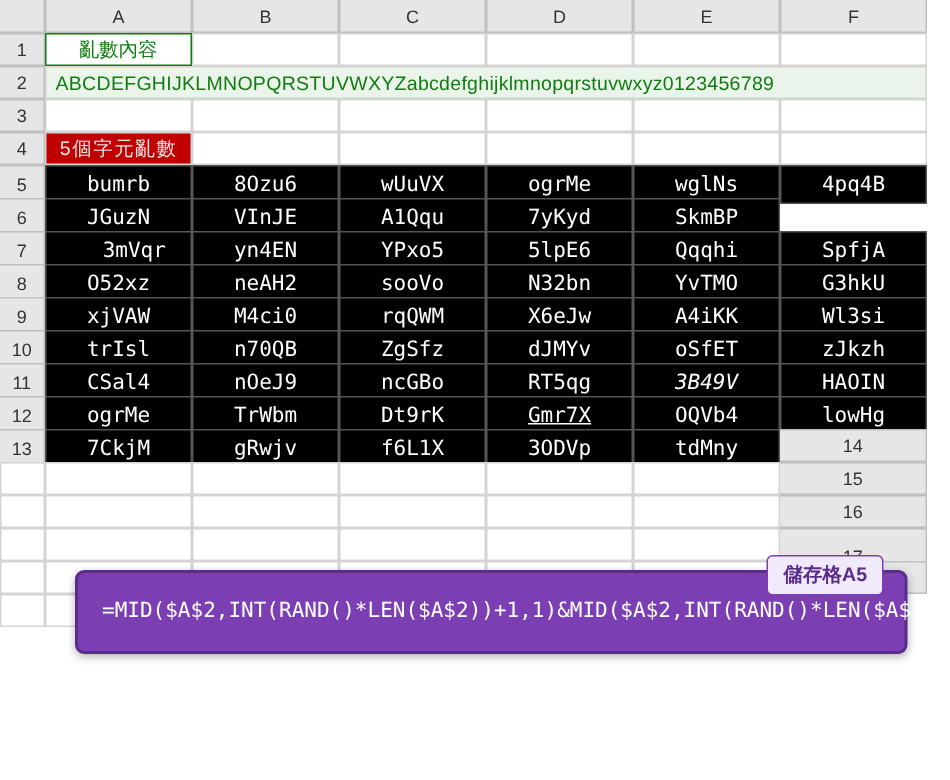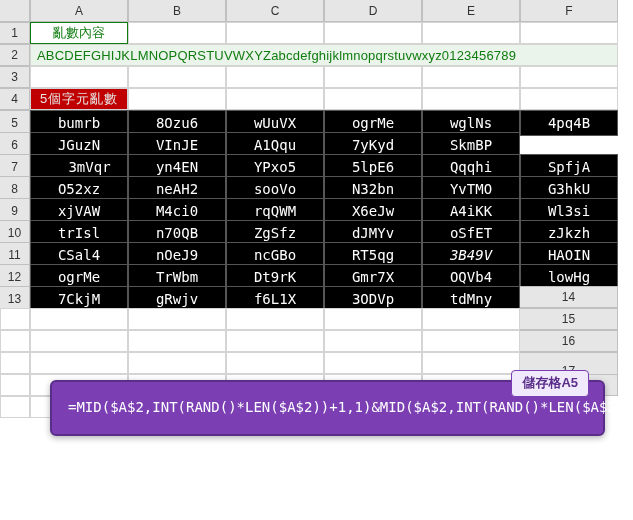--- a/index.html
+++ b/index.html
@@ -176,21 +176,21 @@
     <div class="cell data-cell" style="height: 26px;">CSal4</div>
     <div class="cell data-cell" style="height: 26px;">nOeJ9</div>
     <div class="cell data-cell" style="height: 26px;">ncGBo</div>
     <div class="cell data-cell" style="height: 26px;">RT5qg</div>
     <div class="cell data-cell" style="height: 26px; font-style: italic;">3B49V</div>
     <div class="cell data-cell" style="height: 26px;">HAOIN</div>
     <div class="row-header" style="height: 26px;">12</div>
     <div class="cell data-cell" style="height: 26px;">ogrMe</div>
     <div class="cell data-cell" style="height: 26px;">TrWbm</div>
     <div class="cell data-cell" style="height: 26px;">Dt9rK</div>
-    <div class="cell data-cell" style="height: 26px;">Gmr7X</div>
+    <div class="cell data-cell" style="height: 26px; text-decoration: underline;">Gmr7X</div>
     <div class="cell data-cell" style="height: 26px;">OQVb4</div>
     <div class="cell data-cell" style="height: 26px;">lowHg</div>
     <div class="row-header" style="height: 26px;">13</div>
     <div class="cell data-cell" style="height: 26px;">7CkjM</div>
     <div class="cell data-cell" style="height: 26px;">gRwjv</div>
     <div class="cell data-cell" style="height: 26px;">f6L1X</div>
     <div class="cell data-cell" style="height: 26px;">3ODVp</div>
     <div class="cell data-cell" style="height: 26px;">tdMny</div>
     <div class="row-header" style="height: 22px;">14</div>
     <div class="cell" style="height: 22px;"></div>

